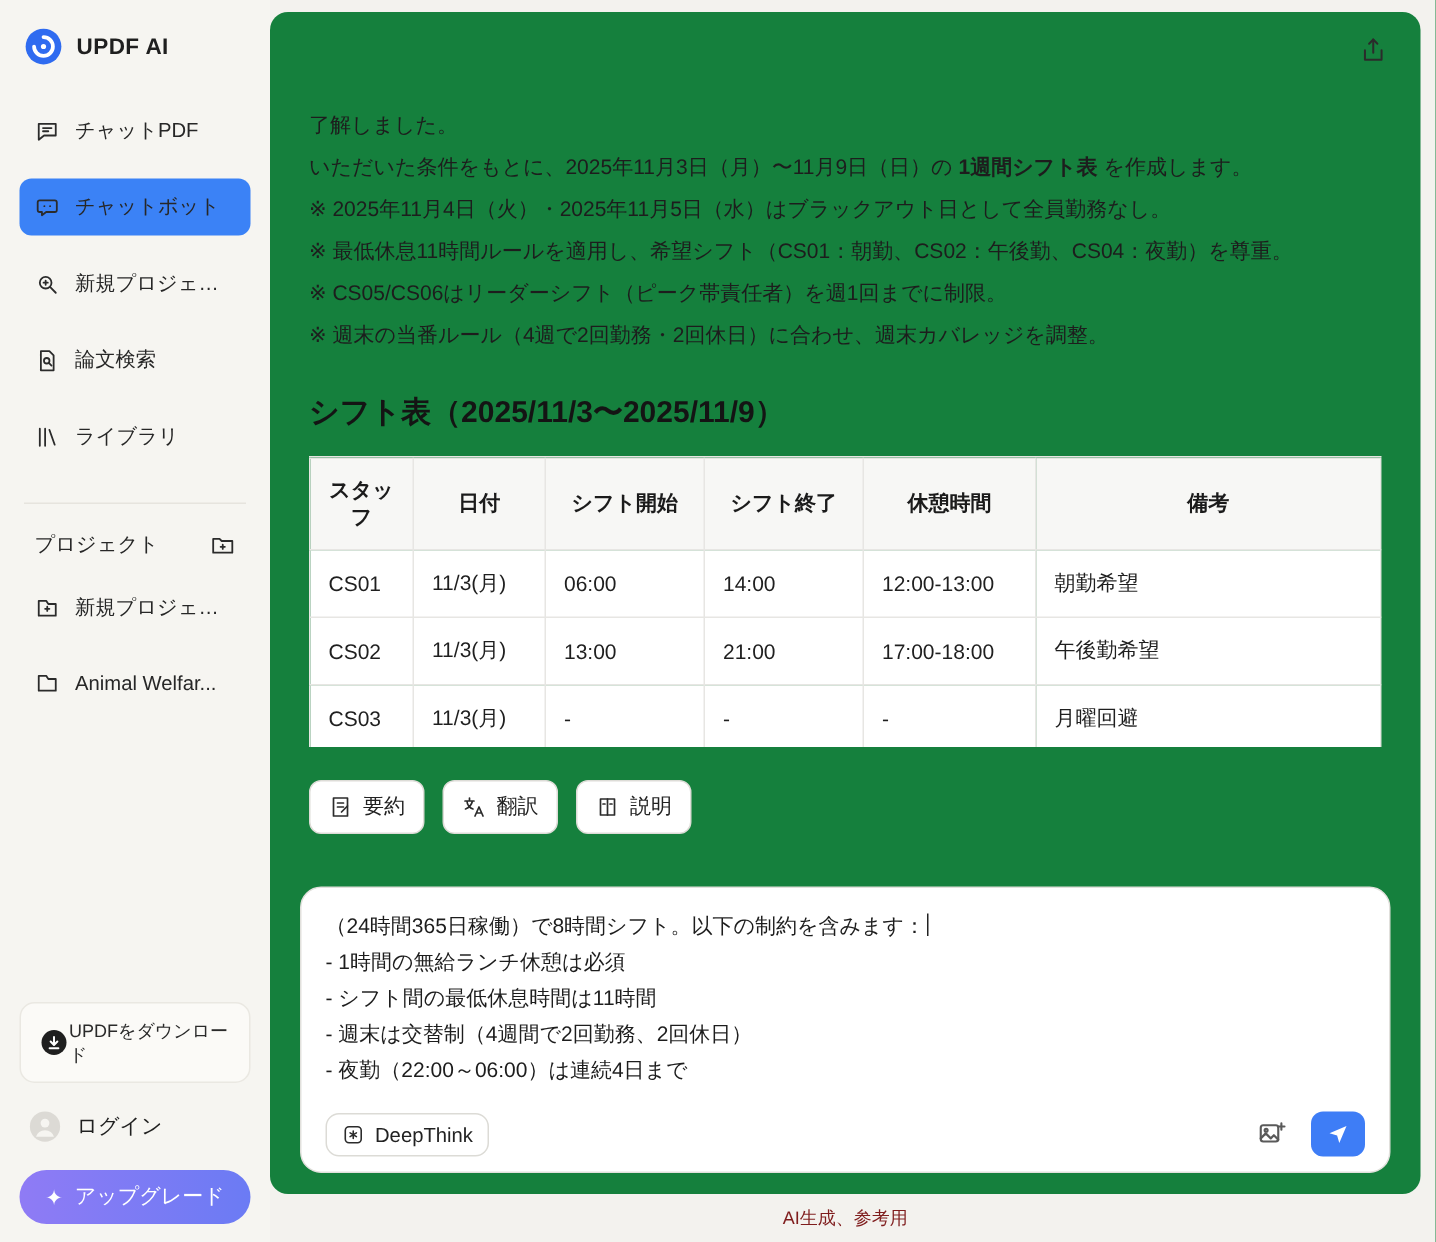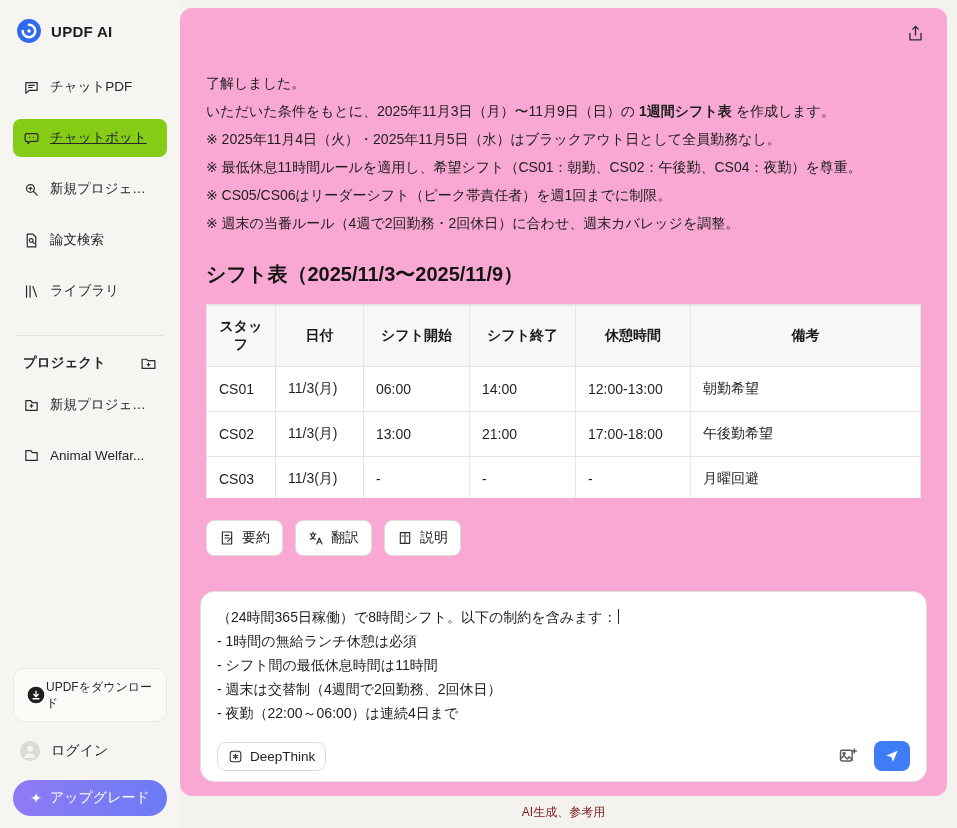--- a/index.html
+++ b/index.html
@@ -11,39 +11,39 @@
   }
   svg { display:block; }
 
   
   .sidebar { flex:0 0 180px; width:180px; height:100%; background:#f6f5f1;
     display:flex; flex-direction:column; padding:18px 13px 12px; }
   .logo-row { display:flex; align-items:center; gap:9px; padding:0 3px 24px; cursor:pointer; }
   .logo-text { font-weight:bold; font-size:15px; letter-spacing:.3px; }
   .nav-item { display:flex; align-items:center; gap:10px; padding:10px 10px;
     border-radius:8px; font-size:13.5px; cursor:pointer; margin-bottom:13px; color:#272727; }
-  .nav-item.active { background:#84cc16;text-decoration:underline; }
+  .nav-item.active { background:#3b82f6; }
   .nav-label { white-space:nowrap; overflow:hidden; text-overflow:ellipsis; }
   .side-divider { border-top:1px solid #e6e4de; margin:12px 3px 12px; }
   .proj-row { display:flex; align-items:center; justify-content:space-between;
-    padding:6px 10px 14px; font-size:13.5px; color:#272727;font-weight:bold; }
+    padding:6px 10px 14px; font-size:13.5px; color:#272727; }
   .icon-btn { cursor:pointer; background:none; border:none; display:flex; align-items:center; }
   .sidebar-bottom { margin-top:auto; display:flex; flex-direction:column; gap:6px; }
   .download-card { background:#fbfaf7; border:1px solid #eae8e2; border-radius:10px;
     padding:10px 12px; display:flex; align-items:center; gap:0; font-size:12px;
     line-height:16px; cursor:pointer; color:#2a2a2a; }
   .login-row { display:flex; align-items:center; gap:10px; padding:12px 6px; cursor:pointer; font-size:14px; }
   .upgrade-btn { width:100%; height:36px; border:none; border-radius:18px; cursor:pointer;
     background:linear-gradient(90deg,#8f7bf5,#6b7bf4); color:#fff; font-size:14px;
     display:flex; align-items:center; justify-content:center; gap:8px;
     font-family:inherit; }
 
   
   .main-col { flex:1; height:100%; display:flex; flex-direction:column; padding:8px 10px 0 0; }
-  .chat-card { background:#f9a8d4; border-radius:12px; flex:1; display:flex;
+  .chat-card { background:#15803d; border-radius:12px; flex:1; display:flex;
     flex-direction:column; overflow:hidden; }
   .card-top { display:flex; justify-content:flex-end; padding:16px 22px 0; }
   .chat-scroll { flex:1; overflow:hidden; padding:26px 26px 0; }
   .msg-line { line-height:28px; color:#1d1d1d; }
   .msg-line b { font-weight:bold; }
   .chat-heading { font-size:20px; font-weight:bold; margin:24px 0 16px; color:#141414; }
   .table-clip { max-height:194px; overflow:hidden; border-top:1px solid #e7e6e3; }
   table.shift { width:100%; border-collapse:collapse; font-size:14px; }
   .shift th { background:#f7f7f5; border:1px solid #e7e6e3; font-weight:bold;
     padding:12px 8px; text-align:center; color:#1b1b1b; }

